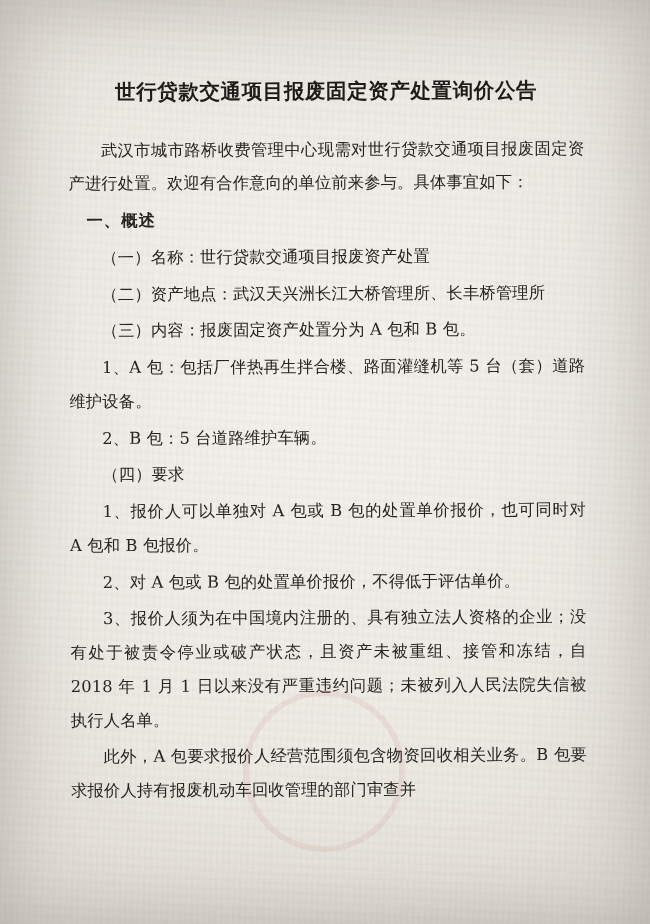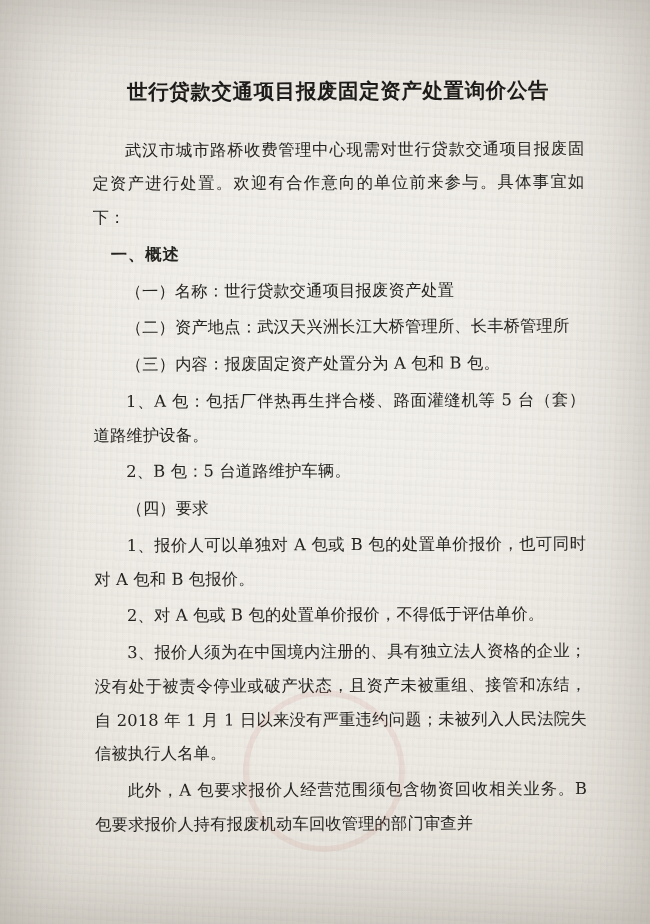--- a/index.html
+++ b/index.html
@@ -50,21 +50,21 @@
     border: 6px solid rgba(190,70,60,0.085);
     pointer-events: none;
   }
 
   #content {
     position: absolute;
     left: 0;
     top: 0;
     width: 650px;
     height: 924px;
-    padding: 62px 66px 0 92px;
+    padding: 62px 66px 0 68px;
     box-sizing: border-box;
     color: #23211f;
   }
 
   .doc-title {
     text-align: center;
     font-size: 20.5px;
     font-weight: bold;
     letter-spacing: 0.6px;
     line-height: 1.5;

